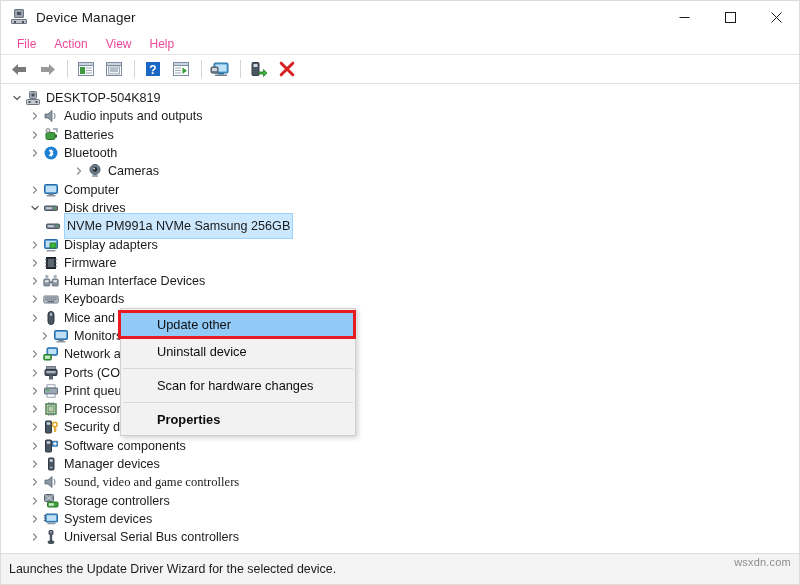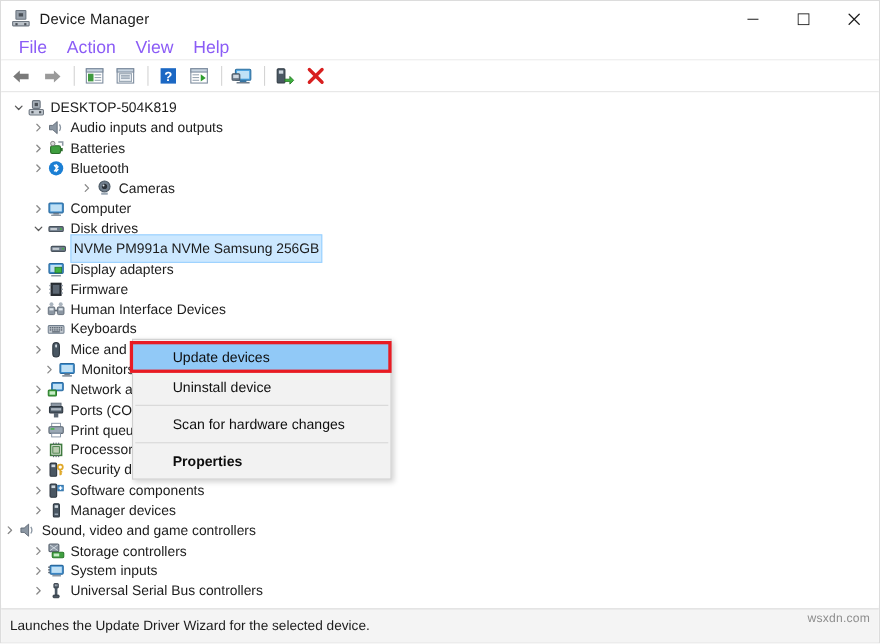--- a/index.html
+++ b/index.html
@@ -92,22 +92,22 @@
   
   .menubar {
     height: 22px;
     background: #ffffff;
     display: flex;
     align-items: center;
     padding-left: 7px;
     border-bottom: 1px solid #e7e7e7;
   }
   .menubar-item {
-    font-size: 16px;
-    color: #8b5cf6;
+    font-size: 12px;
+    color: #ec4899;
     padding: 2px 9px;
     cursor: default;
   }
 
   
   .toolbar {
     height: 29px;
     background: #ffffff;
     display: flex;
     align-items: center;
@@ -709,21 +709,21 @@
       <div class="ticon">
         <svg width="16" height="16" viewBox="0 0 16 16">
           <rect x="5.5" y="2" width="5.5" height="12" rx="1" fill="#4a5763" stroke="#2e3740" stroke-width="1"></rect>
           <rect x="6.7" y="3.3" width="3.1" height="2.4" fill="#cfd8e0"></rect>
           <rect x="6.7" y="10.8" width="3.1" height="1.4" fill="#9aa7b4"></rect>
         </svg>
       </div>
       <div class="tlabel">Manager devices</div>
     </div>
 
-    <div class="trow" style="">
+    <div class="trow" style="padding-left:26px;font-family:Liberation Serif, serif;">
       <div class="chev">
         <svg width="8" height="8" viewBox="0 0 8 8">
             <path d="M2.5 1 L5.5 4 L2.5 7" fill="none" stroke="#8a8a8a" stroke-width="1.2" stroke-linecap="round" stroke-linejoin="round"></path>
           </svg>
       </div>
       <div class="ticon">
         <svg width="16" height="16" viewBox="0 0 16 16">
           <path d="M2 6 L5 6 L9 2.5 L9 13.5 L5 10 L2 10 Z" fill="#8c97a3" stroke="#5c6773" stroke-width="0.8"></path>
           <path d="M11 5 Q13 8 11 11" fill="none" stroke="#8c97a3" stroke-width="1.2"></path>
         </svg>
@@ -757,21 +757,21 @@
       <div class="ticon">
         <svg width="16" height="16" viewBox="0 0 16 16">
           <rect x="2.5" y="3" width="12" height="8" rx="1" fill="#3f8fd0" stroke="#2b6a9e" stroke-width="1"></rect>
           <rect x="3.8" y="4.2" width="9.4" height="5.6" fill="#bfe0f5"></rect>
           <rect x="0.8" y="4" width="1.7" height="1.3" fill="#5c6773"></rect>
           <rect x="0.8" y="6.4" width="1.7" height="1.3" fill="#5c6773"></rect>
           <rect x="0.8" y="8.8" width="1.7" height="1.3" fill="#5c6773"></rect>
           <rect x="4.5" y="11.8" width="8" height="1.4" rx="0.5" fill="#8c97a3"></rect>
         </svg>
       </div>
-      <div class="tlabel">System inputs</div>
+      <div class="tlabel">System devices</div>
     </div>
 
     <div class="trow" style="padding-left:26px;">
       <div class="chev">
         <svg width="8" height="8" viewBox="0 0 8 8">
             <path d="M2.5 1 L5.5 4 L2.5 7" fill="none" stroke="#8a8a8a" stroke-width="1.2" stroke-linecap="round" stroke-linejoin="round"></path>
           </svg>
       </div>
       <div class="ticon">
         <svg width="16" height="16" viewBox="0 0 16 16">
@@ -780,21 +780,21 @@
           <rect x="5.2" y="12" width="5.6" height="2.4" rx="0.8" fill="#4a5763" stroke="#2e3740" stroke-width="0.8"></rect>
           <rect x="6.9" y="2.4" width="0.7" height="1.2" fill="#cfd8e0"></rect>
           <rect x="8.4" y="2.4" width="0.7" height="1.2" fill="#cfd8e0"></rect>
         </svg>
       </div>
       <div class="tlabel">Universal Serial Bus controllers</div>
     </div>
 
     <div class="ctxmenu">
       <div class="ctxitem highlight">
-        <span>Update devices</span>
+        <span>Update other</span>
       </div>
       <div class="ctxitem">
         <span>Uninstall device</span>
       </div>
       <div class="ctxsep"></div>
       <div class="ctxitem">
         <span>Scan for hardware changes</span>
       </div>
       <div class="ctxsep"></div>
       <div class="ctxitem bold">

